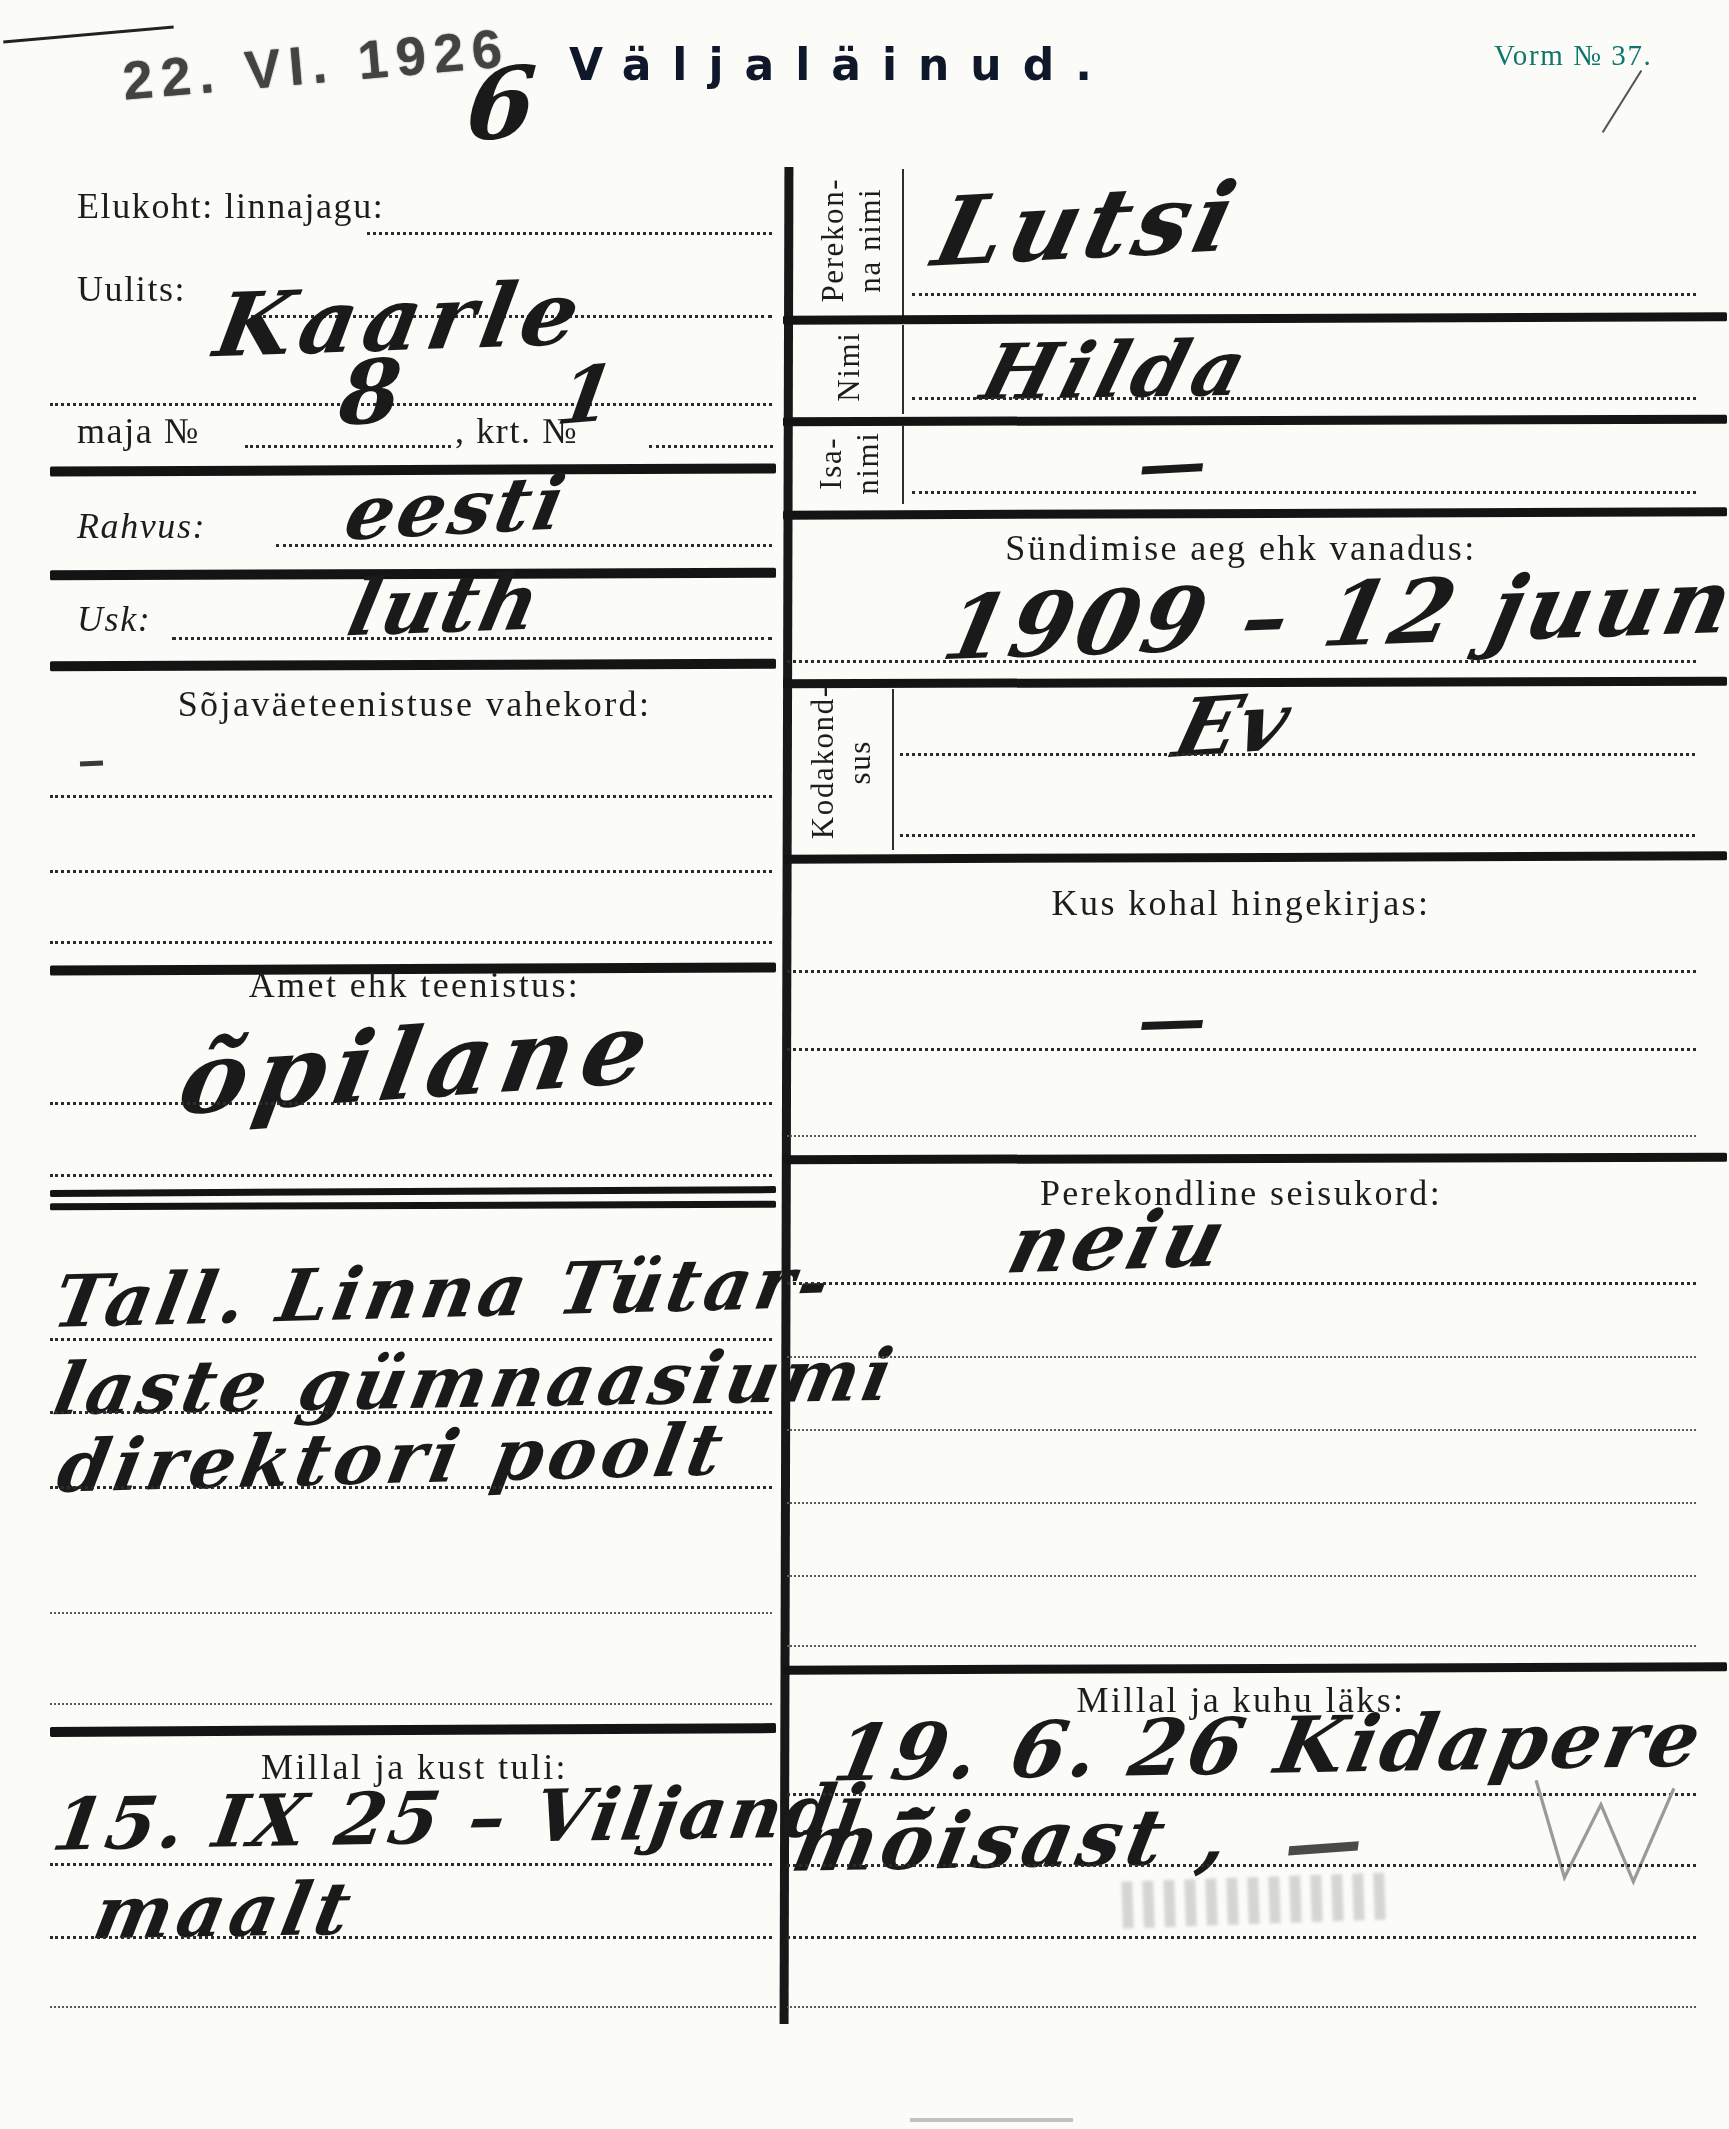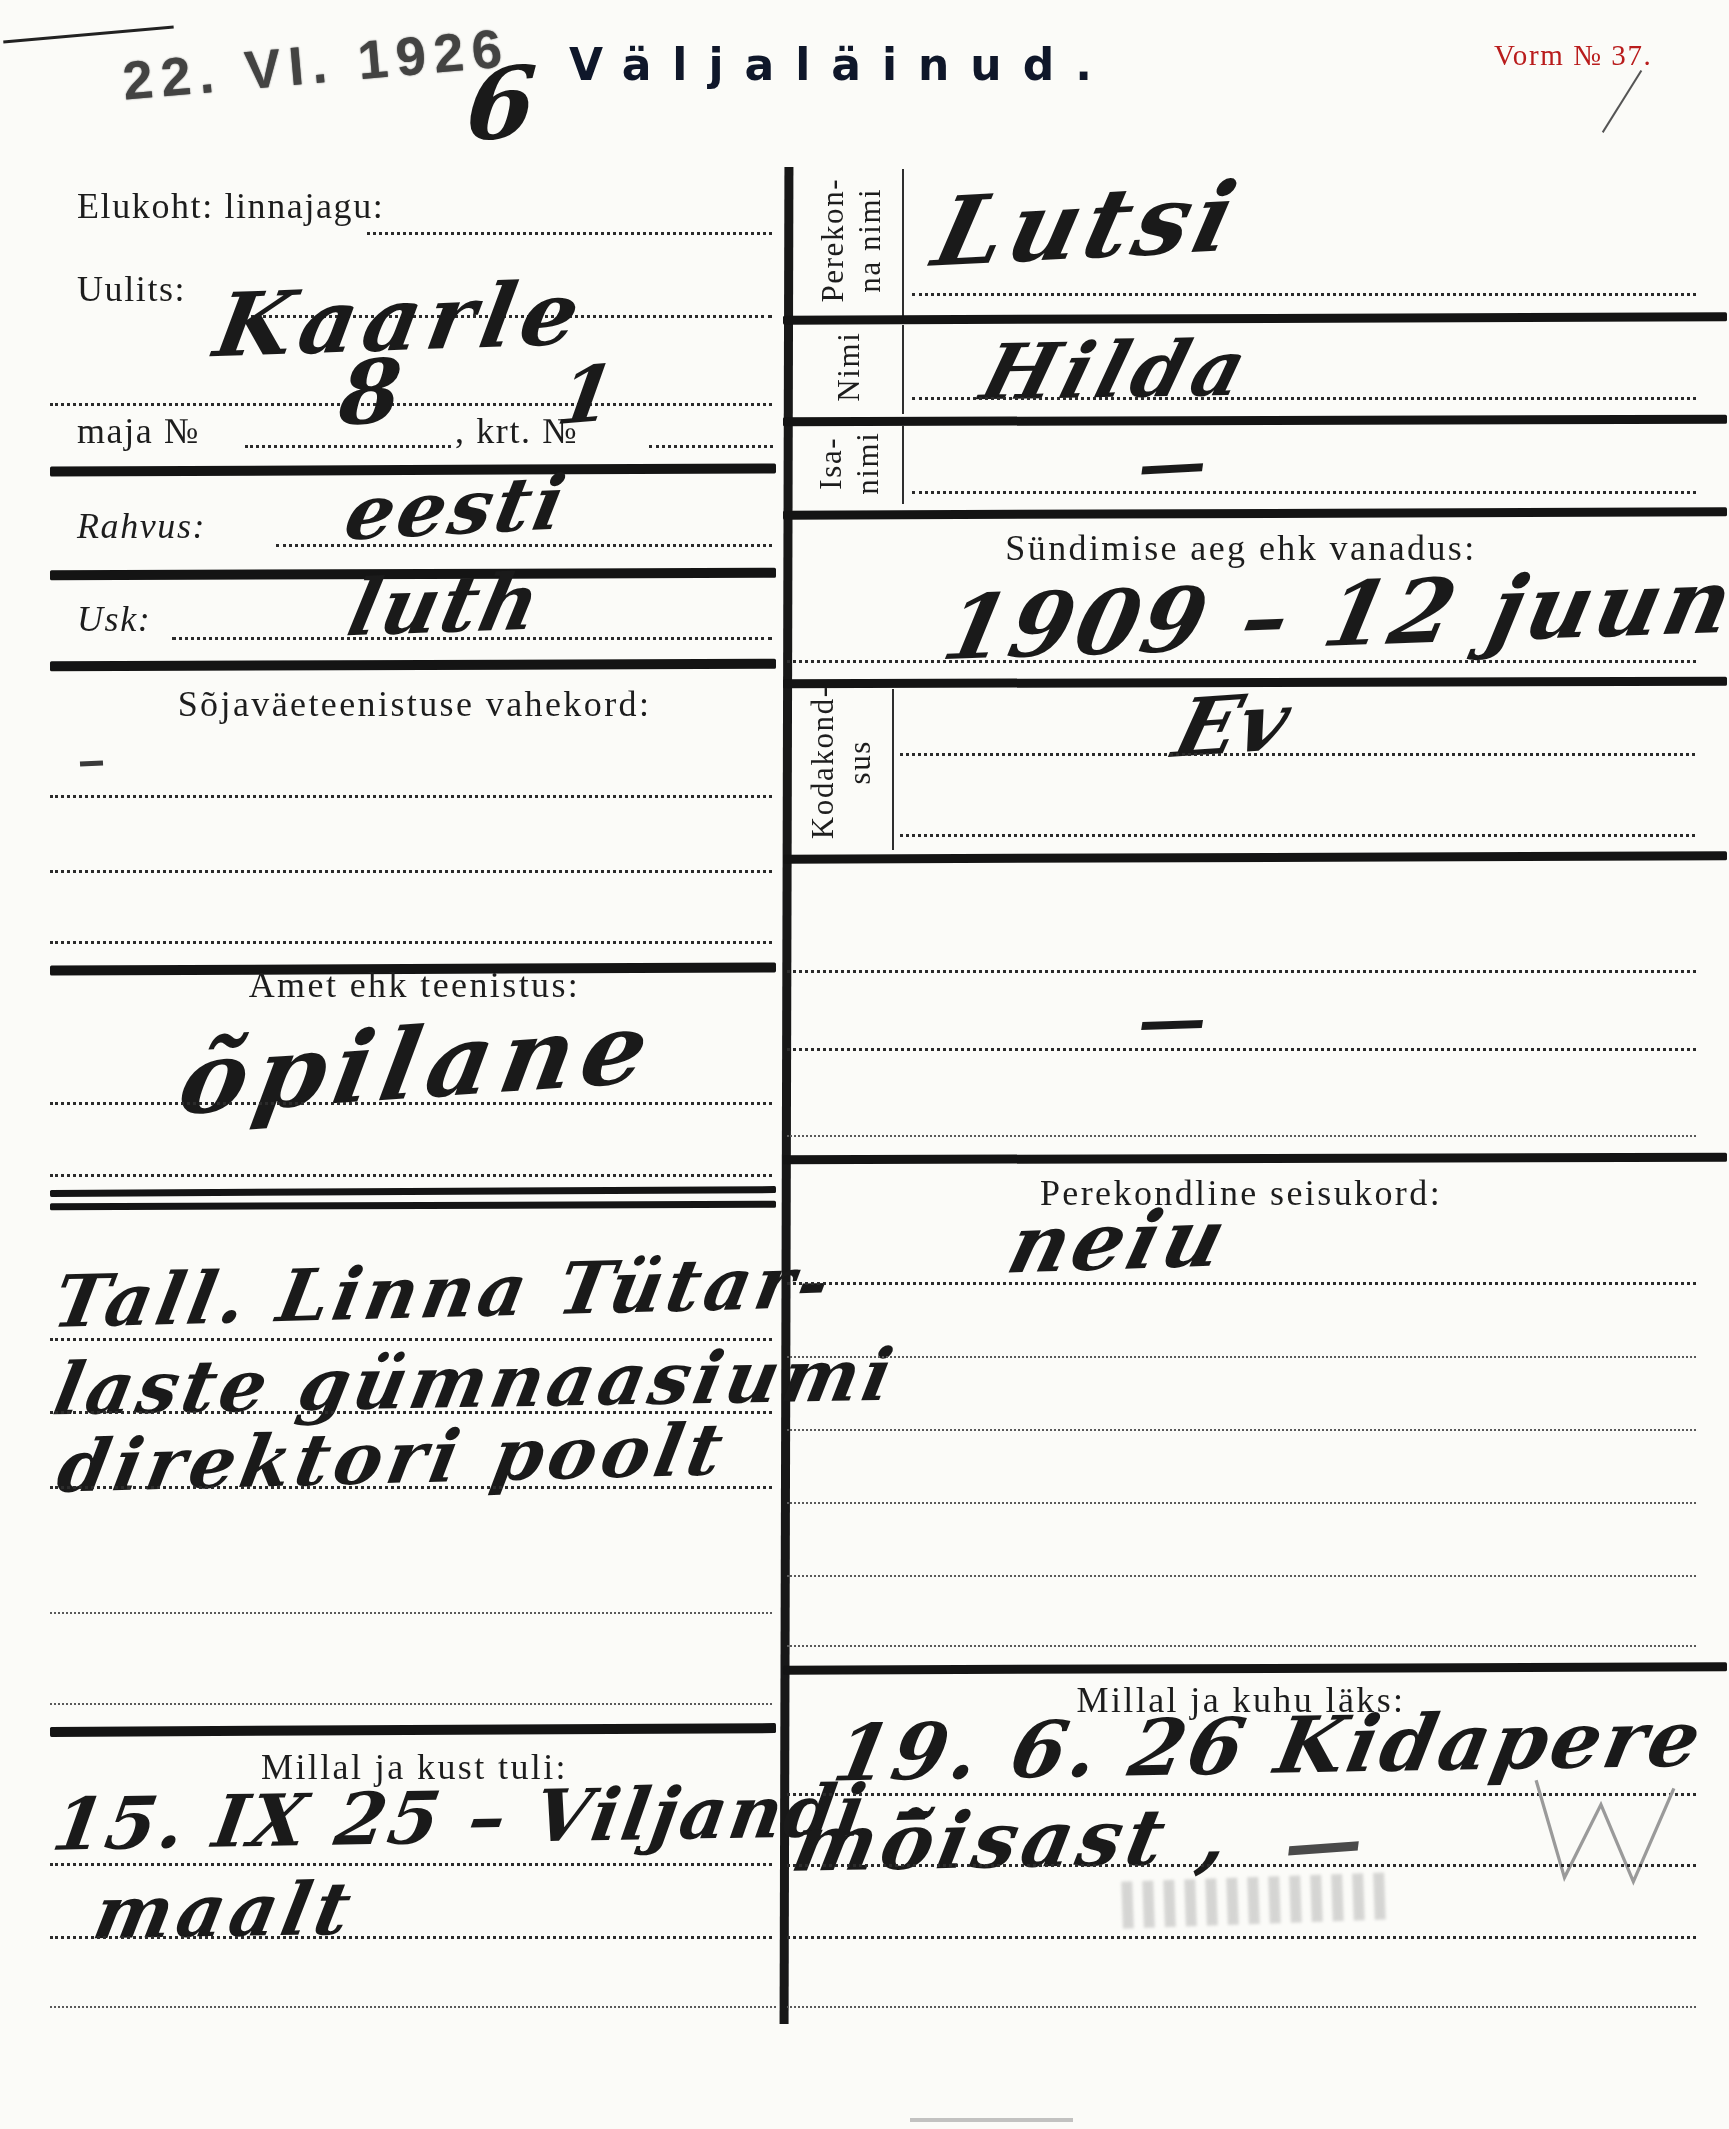--- a/index.html
+++ b/index.html
@@ -32,21 +32,21 @@
 </head>
 <body>
 
 <div id="page">
 
   <div class="artifact" style="left:3.3px;top:32.5px;width:171px;height:3.3px;background:#222;transform:rotate(-5deg);"></div>
   <div class="stamp" style="left:122px;top:32.5px;">22. VI. 1926</div>
   <div class="hw" style="left:467px;top:55px;font-size:98px;transform:skewX(-10deg) rotate(-6deg);">6</div>
   <div style="position:absolute;left:569px;top:39px;font-family:'DejaVu Sans',sans-serif;font-weight:700;
               font-size:44px;letter-spacing:21px;color:#0f172a;">Väljaläinud.</div>
-  <div style="position:absolute;left:1494px;top:39px;font-size:29px;letter-spacing:1.6px;color:#b91c1c;">Vorm № 37.</div>
+  <div style="position:absolute;left:1494px;top:39px;font-size:29px;letter-spacing:1.6px;color:#0f766e;">Vorm № 37.</div>
   <div class="artifact" style="left:1621px;top:65px;width:2.4px;height:73px;background:#555;transform:rotate(32deg);"></div>
 
   <div style="position:absolute;left:782px;top:167px;width:9px;height:1857px;background:#181818;transform:rotate(.15deg);"></div>
 
   <div class="lbl" style="left:77px;top:185px;">Elukoht: linnajagu:</div>
   <div class="dot" style="left:367px;top:232px;width:405px;"></div>
 
   <div class="lbl" style="left:77px;top:268px;">Uulits:</div>
   <div class="dot" style="left:244px;top:315px;width:528px;"></div>
   <div class="hw" style="left:218px;top:275px;font-size:88px;letter-spacing:6.5px;transform:skewX(-12deg) rotate(-2deg);">Kaarle</div>
@@ -133,20 +133,21 @@
   <div class="vlabel" style="left:748px;top:725px;width:187px;">
     <div>Kodakond-</div>
     <div>sus</div>
   </div>
   <div class="thin" style="left:892px;top:689px;height:161px;"></div>
   <div class="hw" style="left:1178px;top:684px;font-size:81px;transform:skewX(-18deg) rotate(-4deg);">Ev</div>
   <div class="dot" style="left:900px;top:753px;width:795px;"></div>
   <div class="dot" style="left:900px;top:834px;width:795px;"></div>
   <div class="bar" style="left:783px;top:853px;width:944px;height:9px;transform:rotate(-.2deg);"></div>
 
+  <div class="heading" style="left:784px;top:882px;width:914px;">Kus kohal hingekirjas:</div>
   <div class="dot" style="left:787px;top:970px;width:909px;"></div>
   <div class="hw" style="left:1138px;top:985px;font-size:68px;transform:rotate(-2deg);">—</div>
   <div class="dot" style="left:787px;top:1048px;width:909px;"></div>
   <div class="dot light" style="left:787px;top:1135px;width:909px;"></div>
   <div class="bar" style="left:783px;top:1154px;width:944px;height:9px;transform:rotate(-.15deg);"></div>
 
   <div class="heading" style="left:784px;top:1172px;width:914px;">Perekondline seisukord:</div>
   <div class="hw" style="left:1012px;top:1201px;font-size:80px;letter-spacing:4.1px;transform:skewX(-16deg) rotate(-2deg);">neiu</div>
   <div class="dot" style="left:787px;top:1282px;width:909px;"></div>
   <div class="dot light" style="left:787px;top:1356px;width:909px;"></div>

